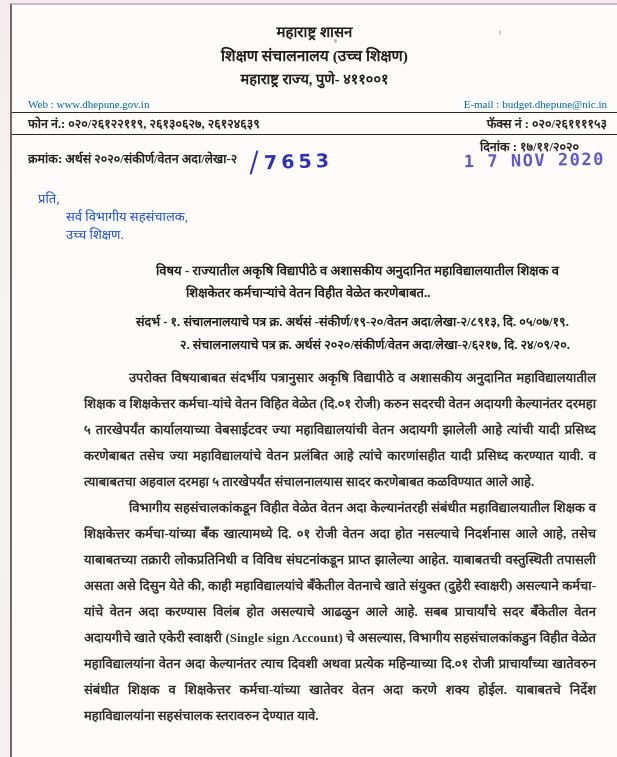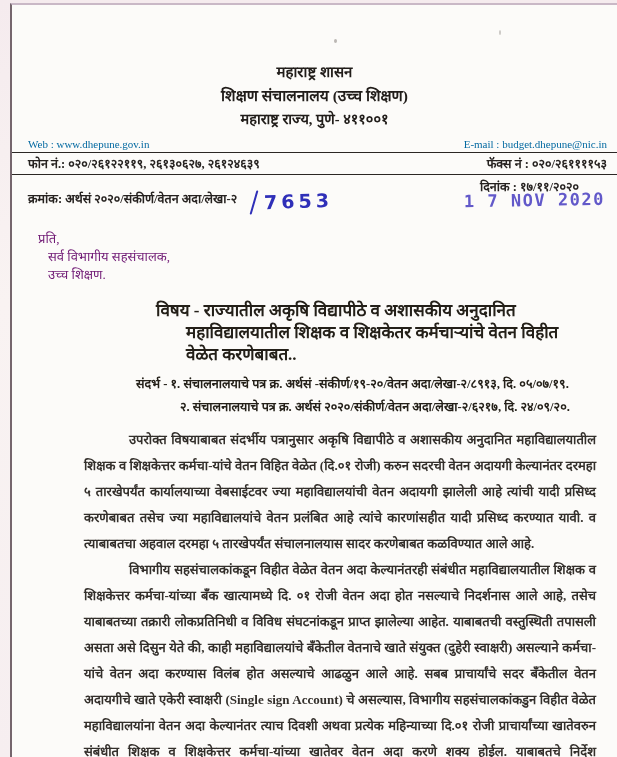--- a/index.html
+++ b/index.html
@@ -23,21 +23,21 @@
     border-top:2px solid #c9b8c6;
     overflow:hidden;
   }
   .speck{position:absolute;background:#8f8a86;border-radius:50%;}
   .speck.s1{left:322px;top:34px;width:3px;height:4px;opacity:.6;}
   .speck.s2{left:487px;top:25px;width:2px;height:5px;opacity:.45;}
 
   
   .org{
     text-align:center;
-    margin-top:56px;
+    margin-top:16px;
     font-weight:bold;
     color:#211d1a;
   }
   .org .l1{font-size:15px;line-height:23px;}
   .org .l2{font-size:15.5px;line-height:24px;}
   .org .l3{font-size:14.5px;line-height:23px;}
 
   .contact{margin-top:5px;font-size:12.5px;}
   .contact .row{
     display:flex;justify-content:space-between;align-items:flex-end;
@@ -59,27 +59,27 @@
   }
   .date-wrap{position:relative;text-align:right;padding-right:28px;}
   .stamp{
     position:absolute;right:2px;top:12px;white-space:nowrap;
     font-family:"DejaVu Sans Mono","DejaVu Sans",monospace;
     color:var(--stamp-violet);font-weight:bold;font-size:17px;
     letter-spacing:1.5px;transform:rotate(-1deg);opacity:.92;
   }
 
   
-  .recipient{margin:13px 0 0 26px;font-size:13px;line-height:18px;color:#701a75;}
-  .recipient .indent{margin-left:10px;}
+  .recipient{margin:13px 0 0 26px;font-size:13px;line-height:18px;color:#1d4ed8;}
+  .recipient .indent{margin-left:28px;}
 
   
   .subject{
     margin:16px 0 0 144px;width:438px;
-    font-weight:bold;font-size:17px;line-height:22px;color:#242019;
+    font-weight:bold;font-size:13px;line-height:22px;color:#242019;
     padding-left:30px;text-indent:-30px;
   }
   .refs{margin:7px 0 0 124px;font-weight:bold;font-size:12.6px;line-height:22.5px;color:#242019;}
   .refs .ref-line{white-space:nowrap;}
   .refs .ref-line + .ref-line{margin-left:44px;}
 
   
   .body-text{
     margin:9px 24px 0 72px;width:512px;
     font-size:13px;line-height:26px;

